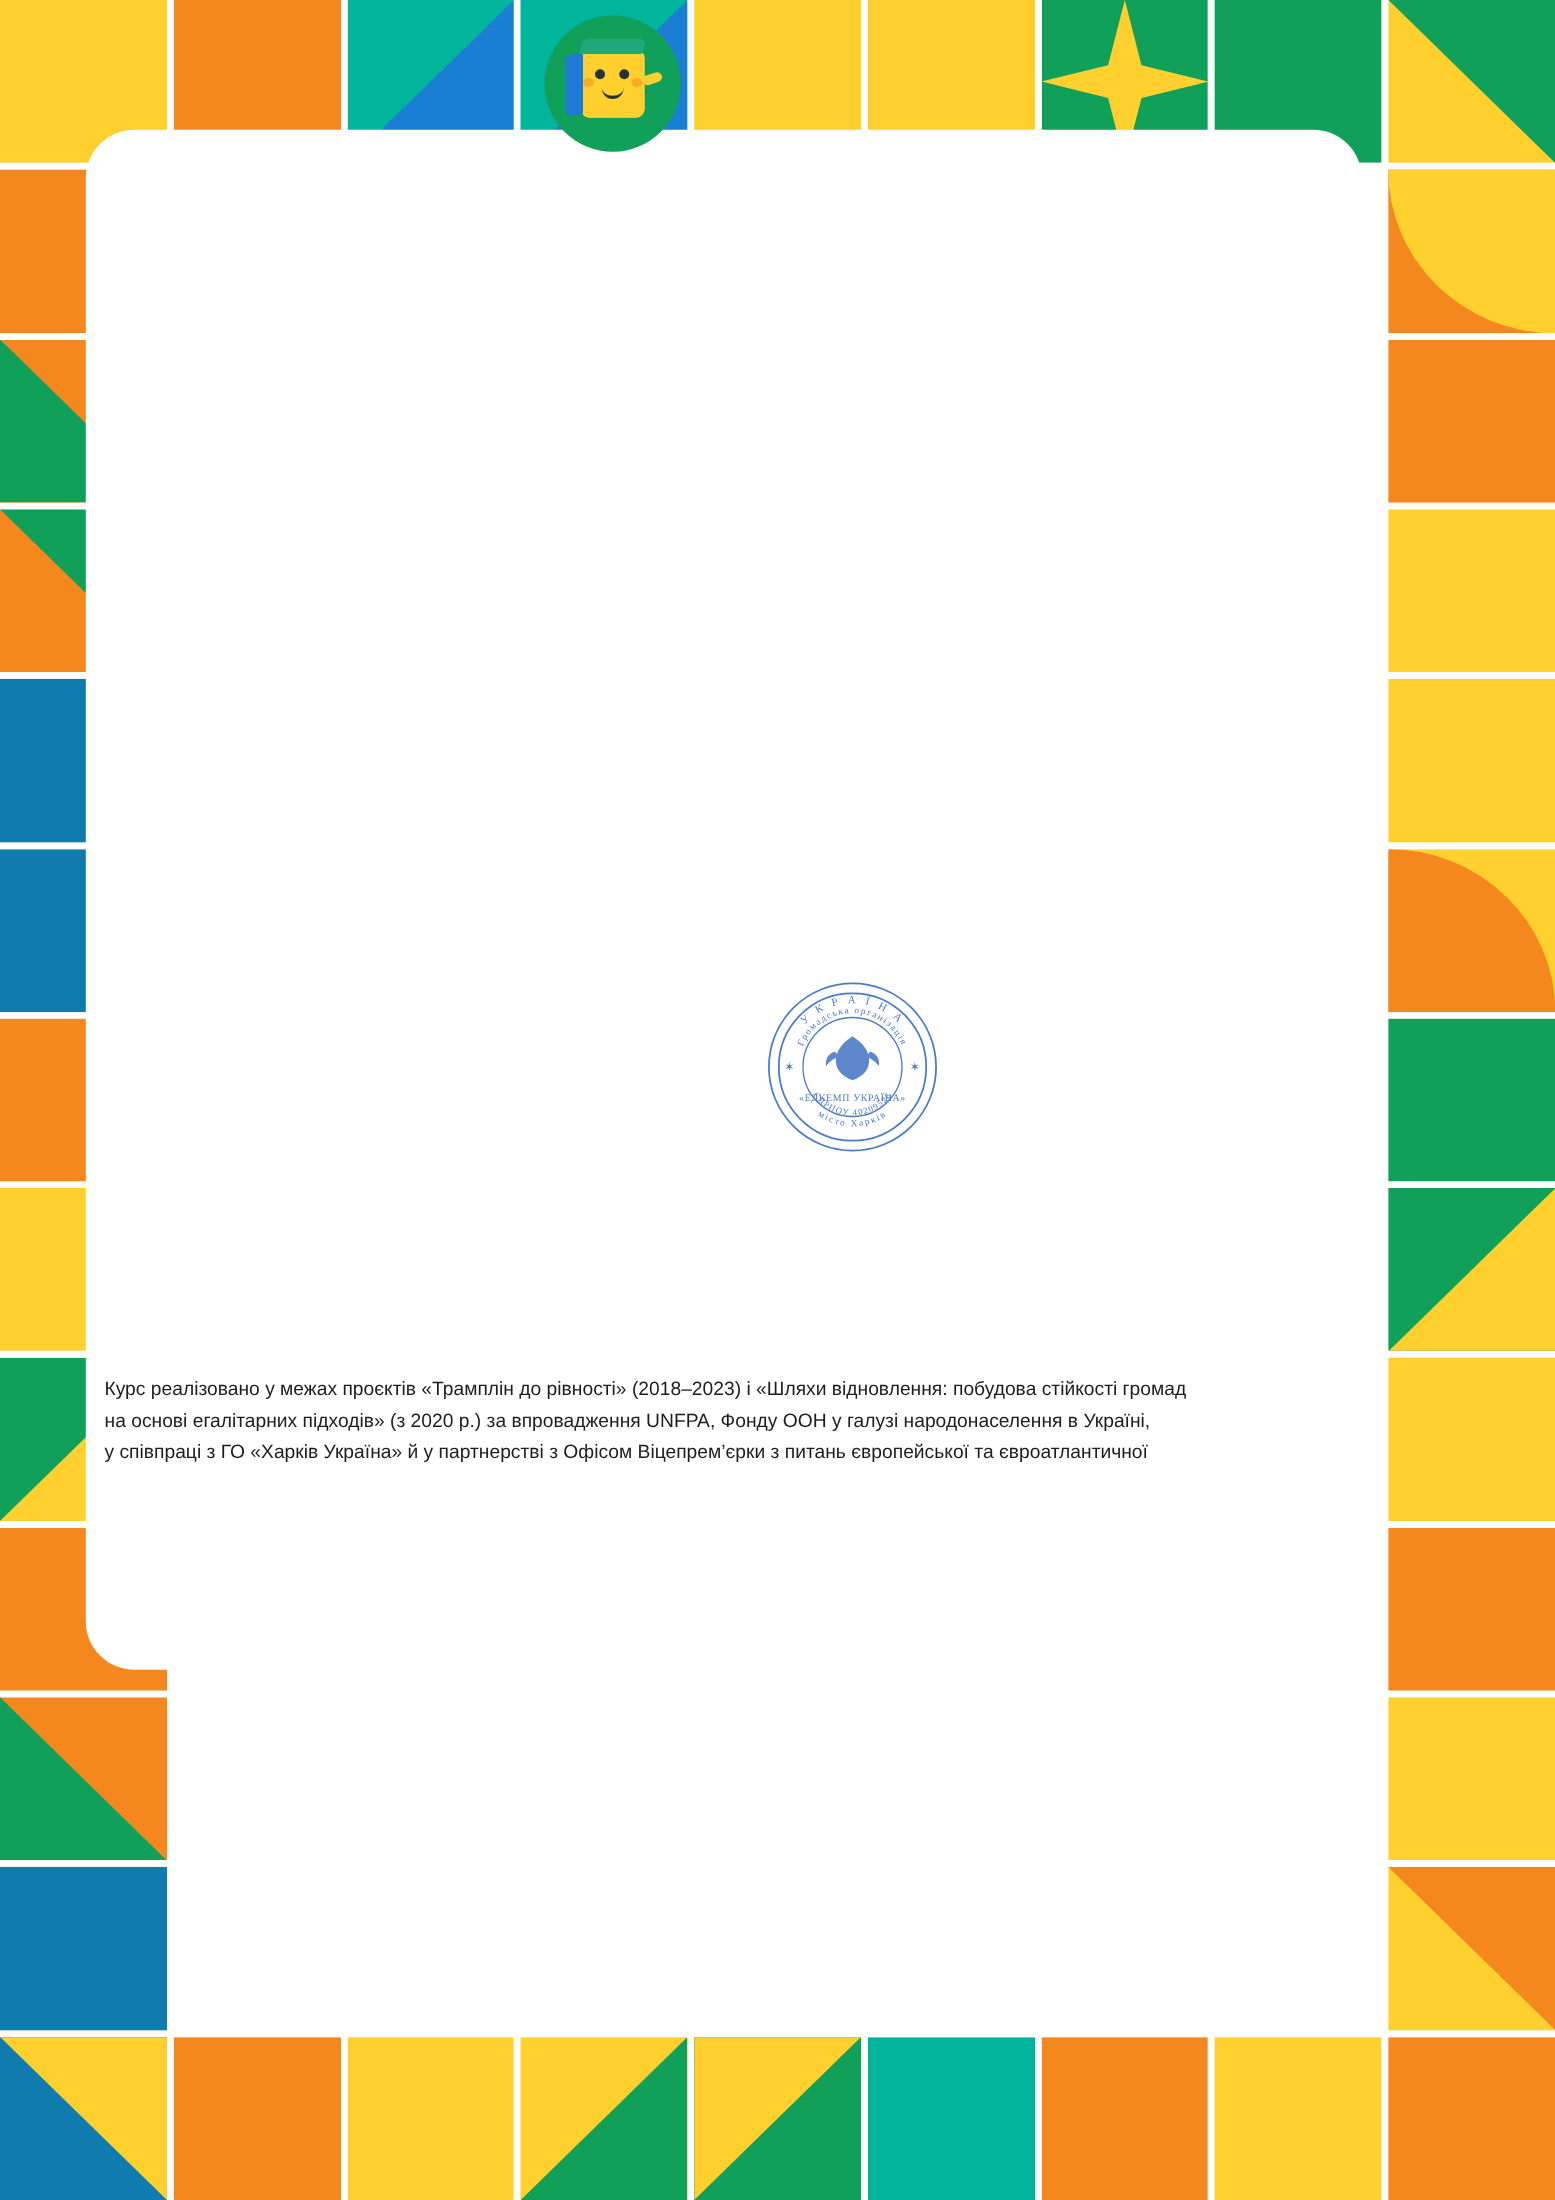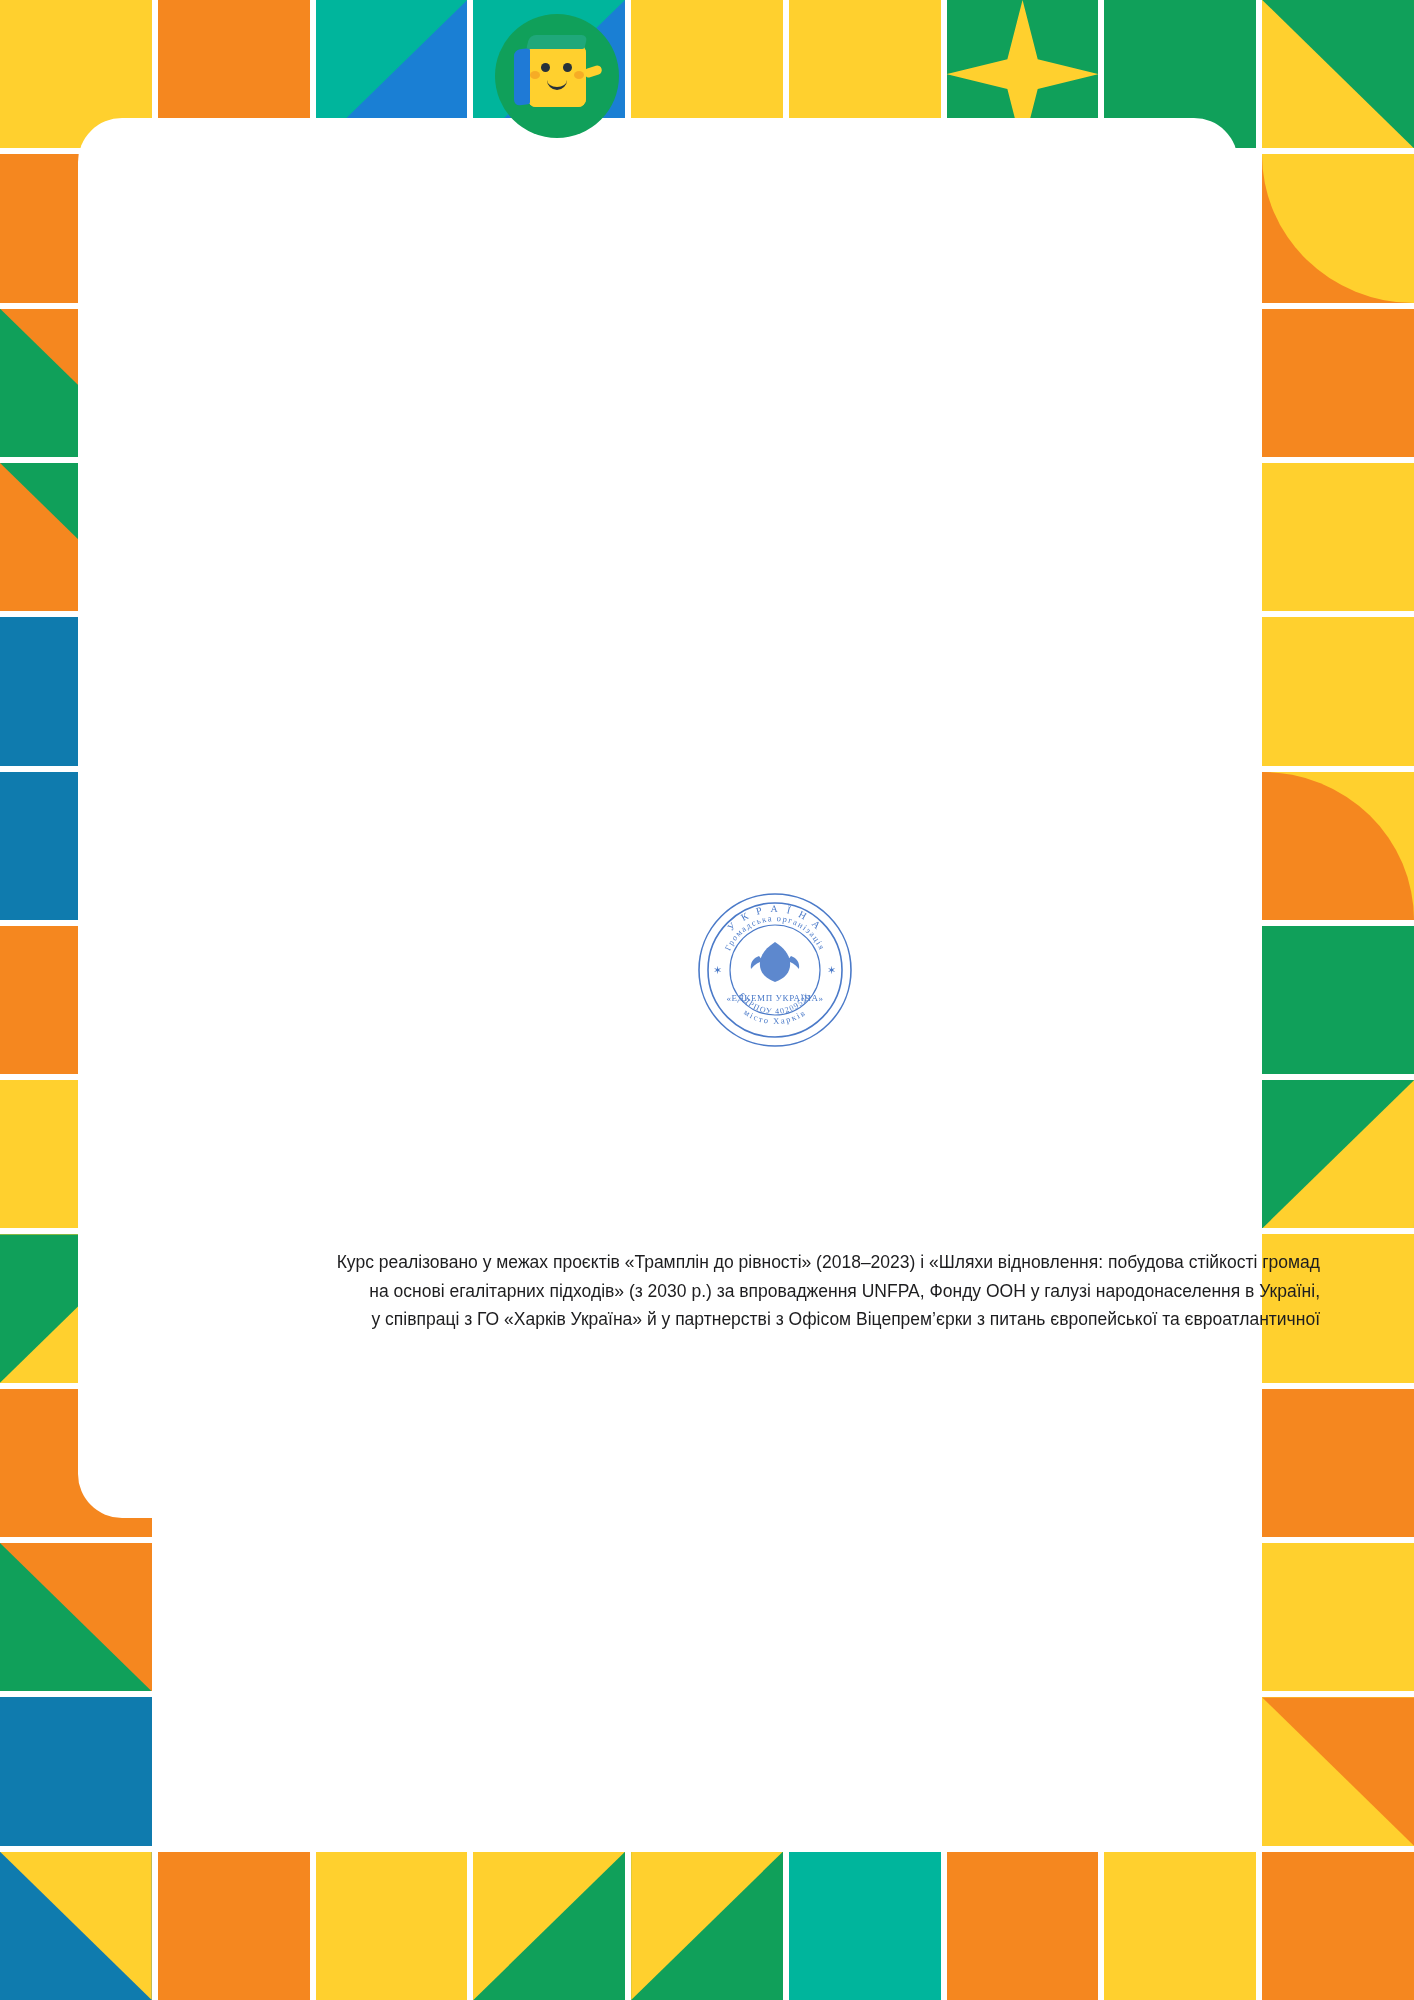--- a/index.html
+++ b/index.html
@@ -156,21 +156,21 @@
     opacity: .92;
   }
   .stamp svg { display: block; }
 
   
   .footer-note {
     position: absolute;
     left: 95px;
     top: 1248px;
     width: 1225px;
-    text-align: right;
+    text-align: left;
     font-size: 17.5px;
     line-height: 1.63;
     color: #1d1d1f;
     font-family: "Liberation Sans", sans-serif;
   }
   .footer-note p { margin: 0; }
 </style>
 </head>
 <body>
 
@@ -452,17 +452,17 @@
       </g>
       <g fill="#3C6FC4">
         <text x="18" y="84" font-family="'Liberation Serif', serif" font-size="11">✶</text>
         <text x="132" y="84" font-family="'Liberation Serif', serif" font-size="11">✶</text>
       </g>
     </svg>
   </div>
 
   <div class="footer-note">
     <p>Курс реалізовано у межах проєктів «Трамплін до рівності» (2018–2023) і «Шляхи відновлення: побудова стійкості громад</p>
-    <p>на основі егалітарних підходів» (з 2030 р.) за впровадження UNFPA, Фонду ООН у галузі народонаселення в Україні,</p>
+    <p>на основі егалітарних підходів» (з 2020 р.) за впровадження UNFPA, Фонду ООН у галузі народонаселення в Україні,</p>
     <p>у співпраці з ГО «Харків Україна» й у партнерстві з Офісом Віцепрем’єрки з питань європейської та євроатлантичної</p>
   </div>
 
 </div>
 
 </body></html>

